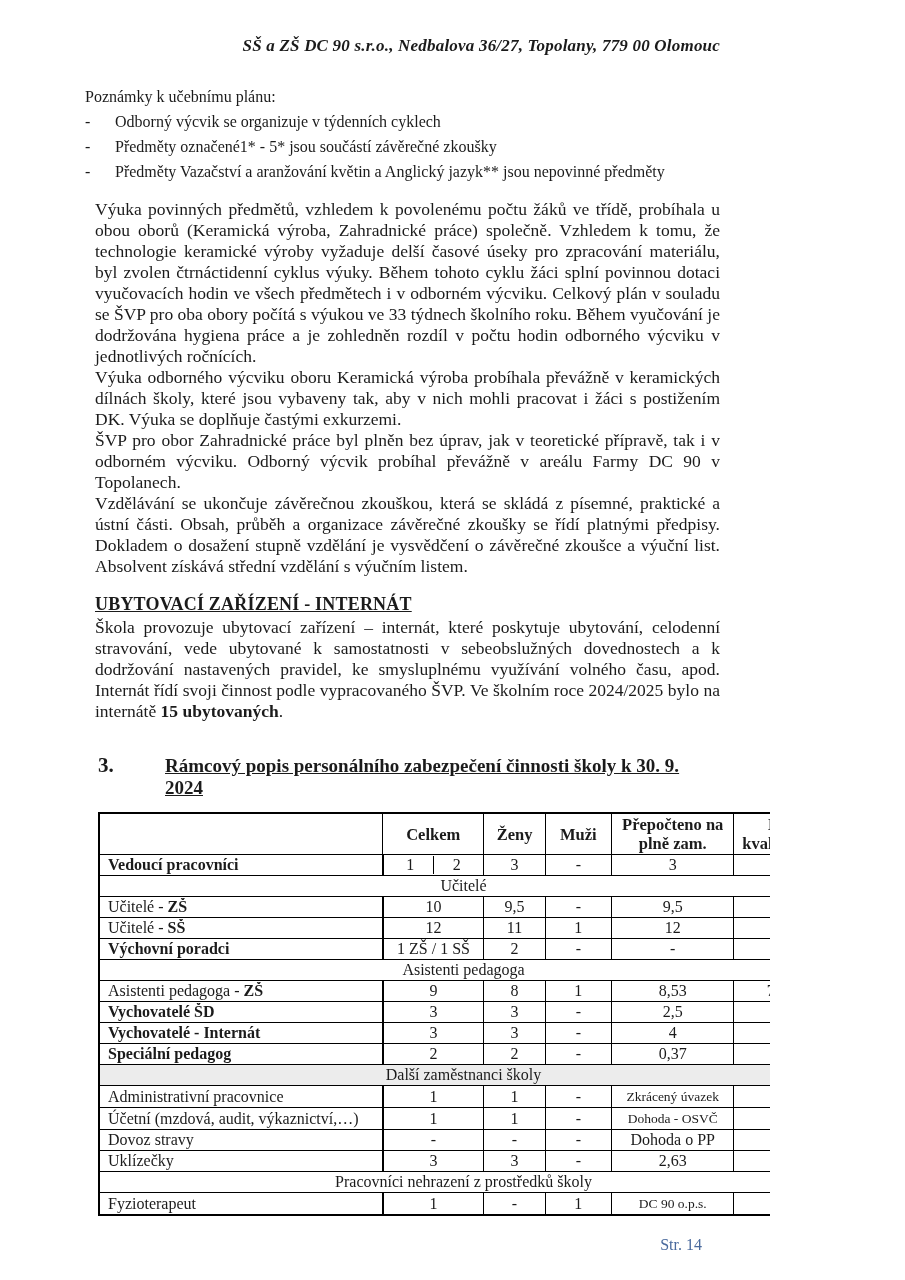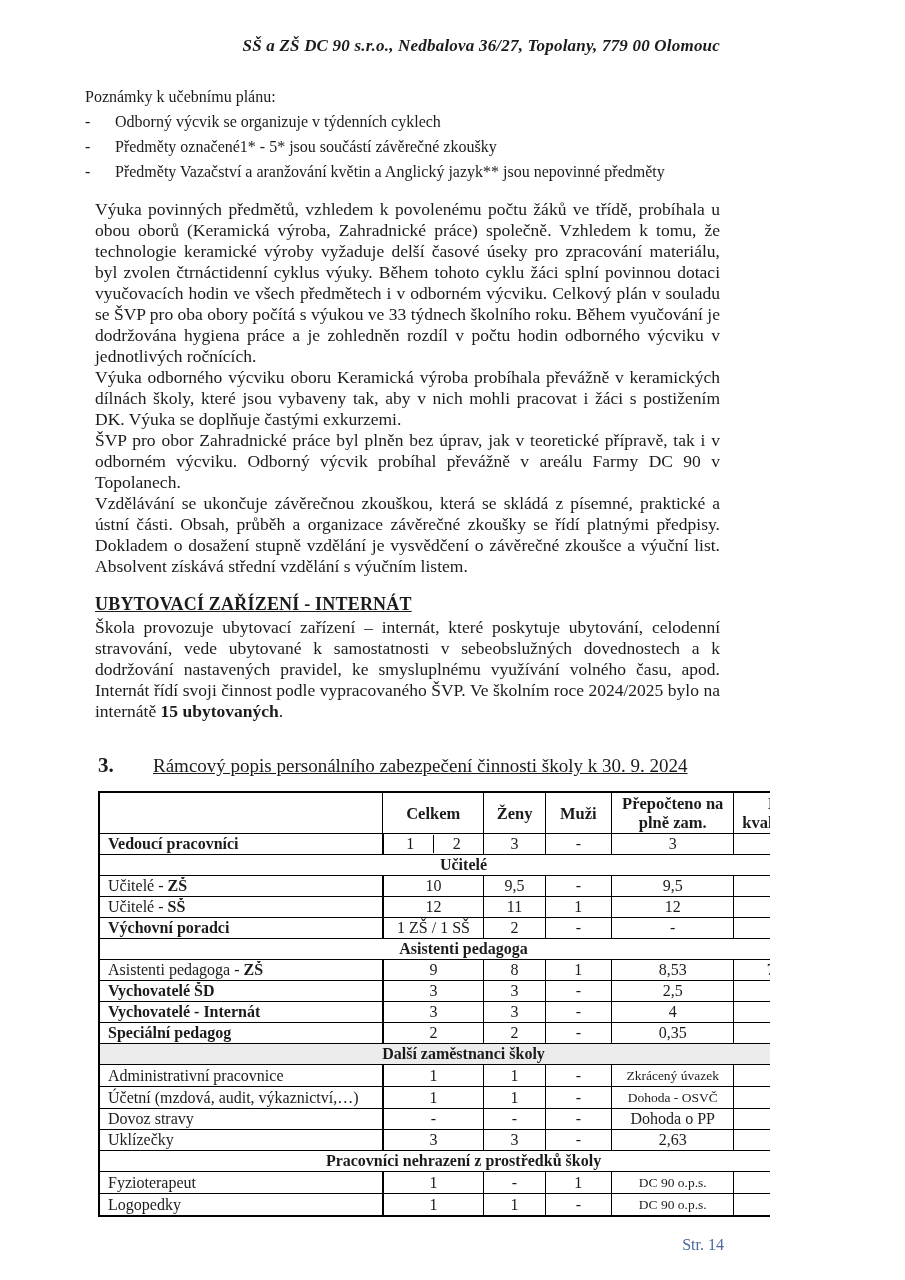--- a/index.html
+++ b/index.html
@@ -35,55 +35,55 @@
   .paragraphs-block { margin-top: 15px; }
   .accom-heading {
     margin-left: 10px; margin-top: 17px;
     font-size: 18px; font-weight: bold;
     text-decoration: underline;
     letter-spacing: 0.2px;
   }
   .accom-para { margin-top: 2px; }
   .section3 { margin-top: 31px; display: flex; align-items: baseline; }
   .sec-num { font-size: 21px; font-weight: bold; margin-left: 13px; width: 55px; flex: 0 0 55px; }
-  .sec-title { font-size: 19px; font-weight: normal; text-decoration: underline; }
+  .sec-title { font-size: 19px; font-weight: bold; text-decoration: underline; margin-left: 12px; }
   table.staff {
     margin-top: 13px; margin-left: 13px;
     width: 731px;
     border-collapse: collapse;
     border: 2px solid #000;
     font-size: 16px;
     table-layout: fixed;
   }
   table.staff th, table.staff td {
     border: 1px solid #000;
     padding: 1px 4px;
     text-align: center;
     line-height: 18px;
     overflow: hidden;
   }
   table.staff thead th { height: 40px; font-weight: bold; font-size: 16.5px; line-height: 19px; }
   table.staff td.label-cell { text-align: left; padding-left: 8px; border-right: 2px solid #000; border-radius: 6px; }
-  table.staff td.section-cell { font-weight: bold; height: 20px; }
+  table.staff td.section-cell { font-weight: normal; height: 20px; }
   table.staff td.section-cell.shaded { background: #ececec; }
   table.staff td.val { height: 21px; }
   td.split-cell { padding: 0; }
   .split { display: flex; width: 100%; height: 100%; }
   .split span { flex: 1; display: flex; align-items: center; justify-content: center; }
   .split span + span { border-left: 1px solid #000; }
   .small-val { font-size: 13.5px; }
   .closing {
     margin-top: 16px; margin-left: 13px;
     font-size: 17.5px; line-height: 25px;
     text-align: justify;
   }
   .closing b { letter-spacing: 0.1px; }
   .page-footer {
     position: absolute;
-    right: 46px; bottom: 26px;
+    right: 68px; bottom: 26px;
     color: #4a6a9d;
     font-size: 16px;
   }
 </style>
 </head>
 <body>
 
 <div class="page">
 
   <div class="doc-header">SŠ a ZŠ DC 90 s.r.o., Nedbalova 36/27, Topolany, 779 00 Olomouc</div>
@@ -206,21 +206,21 @@
           <td class="val">3</td>
           <td class="val">-</td>
           <td class="val">4</td>
           <td class="val">-</td>
         </tr>
         <tr>
           <td class="label-cell"><b>Speciální pedagog</b></td>
           <td class="val">2</td>
           <td class="val">2</td>
           <td class="val">-</td>
-          <td class="val">0,35</td>
+          <td class="val">0,37</td>
           <td class="val">-</td>
         </tr>
         <tr>
           <td class="section-cell shaded" colspan="6">Další zaměstnanci školy</td>
         </tr>
         <tr>
           <td class="label-cell"><span>Administrativní pracovnice</span></td>
           <td class="val">1</td>
           <td class="val">1</td>
           <td class="val">-</td>
@@ -255,27 +255,19 @@
           <td class="section-cell" colspan="6">Pracovníci nehrazení z prostředků školy</td>
         </tr>
         <tr>
           <td class="label-cell"><span>Fyzioterapeut</span></td>
           <td class="val">1</td>
           <td class="val">-</td>
           <td class="val">1</td>
           <td class="val"><span class="small-val">DC 90 o.p.s.</span></td>
           <td class="val"></td>
         </tr>
-        <tr>
-          <td class="label-cell"><span>Logopedky</span></td>
-          <td class="val">1</td>
-          <td class="val">1</td>
-          <td class="val">-</td>
-          <td class="val"><span class="small-val">DC 90 o.p.s.</span></td>
-          <td class="val"></td>
-        </tr>
       </tbody>
   </table>
 
 
   <div class="page-footer">Str. 14</div>
 
 </div>
 
 </body></html>

